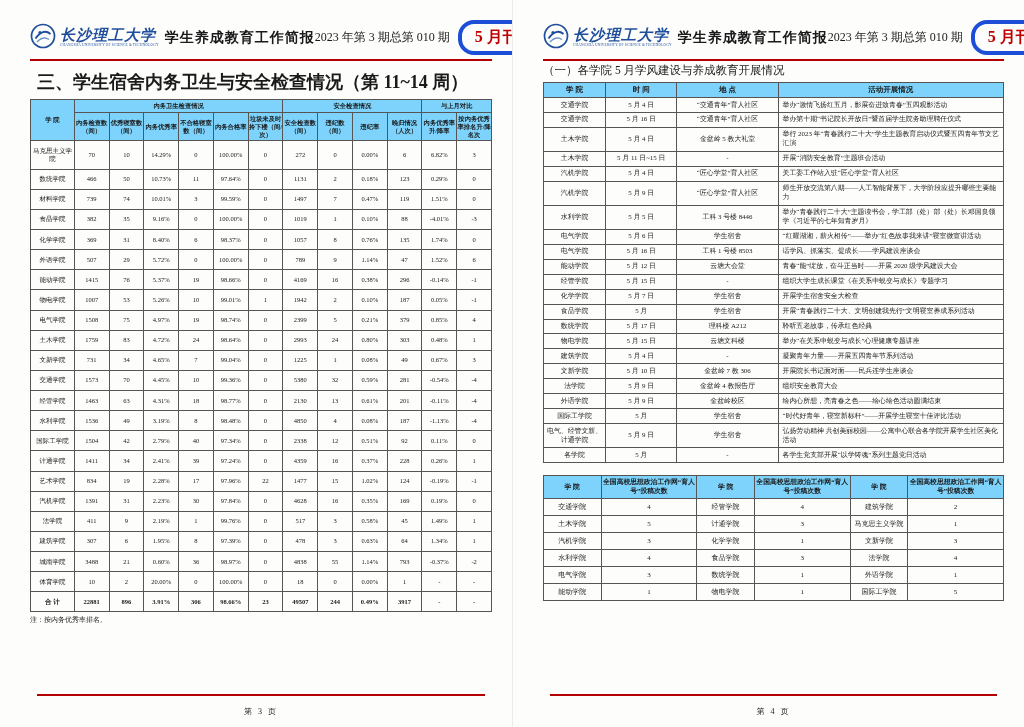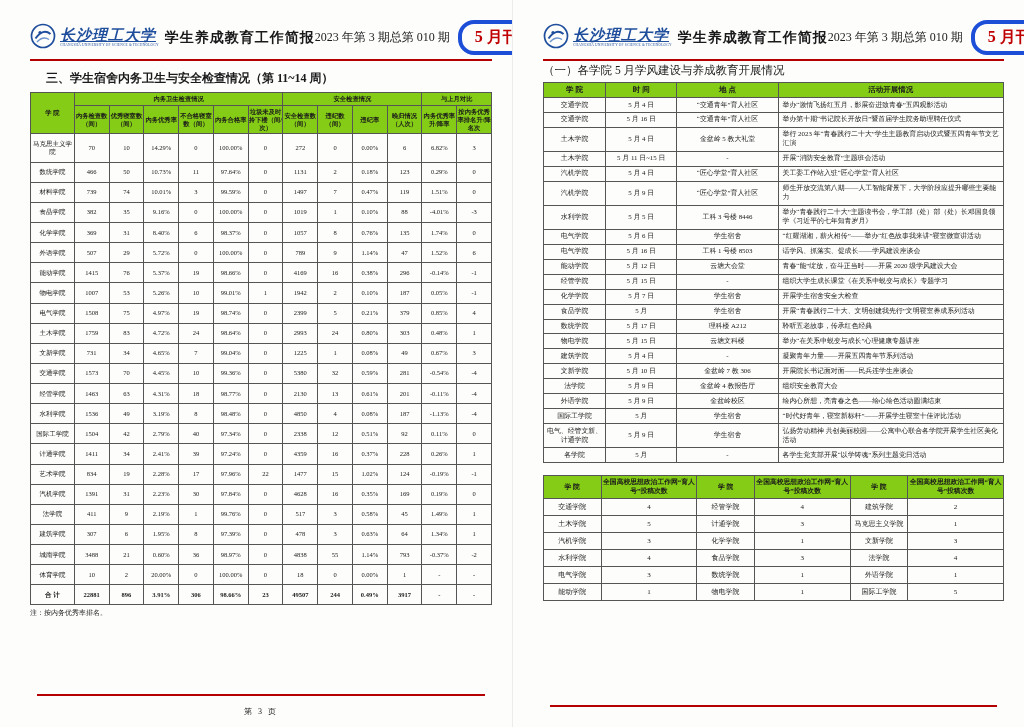--- a/index.html
+++ b/index.html
@@ -5,32 +5,32 @@
   html,body{margin:0;padding:0;}
   body{width:1024px;height:727px;background:#f6f6f5;font-family:"Liberation Serif","DejaVu Serif",serif;color:#1a1a1a;}
   .sheet{display:flex;width:1024px;height:727px;}
   .page{width:512px;height:727px;box-sizing:border-box;background:#fdfdfc;display:flex;flex-direction:column;padding:20px 20px 10px 30px;overflow:hidden;}
   .page + .page{border-left:1px solid #ececea;}
 
   
   .page-header{display:flex;align-items:center;border-bottom:2px solid #b40000;padding-bottom:4px;}
   .logo-block{display:flex;align-items:center;gap:4px;}
   .logo-text-col{display:flex;flex-direction:column;line-height:1;}
-  .org-name{color:#1f4e9c;font-weight:bold;font-style:italic;font-size:15px;letter-spacing:1px;white-space:nowrap;text-decoration:underline;}
+  .org-name{color:#1f4e9c;font-weight:bold;font-style:italic;font-size:15px;letter-spacing:1px;white-space:nowrap;}
   .org-sub{color:#1f4e9c;font-size:3.5px;letter-spacing:.2px;white-space:nowrap;margin-top:1px;}
   .bulletin-title{font-size:14px;font-weight:bold;margin-left:6px;letter-spacing:1px;white-space:nowrap;}
   .issue{font-size:12px;margin-left:auto;white-space:nowrap;}
   .month-badge{border:4px solid #1d4ed8;color:#c00000;border-radius:16px;padding:3px 13px;font-size:16px;font-weight:bold;margin-left:8px;white-space:nowrap;}
 
-  .sec-title{font-size:12px;font-weight:bold;margin:9px 16px 5px;}
+  .sec-title{font-size:18px;font-weight:bold;margin:9px 7px 5px;}
   .sub-title{font-size:11.5px;font-weight:normal;margin:2px 0 4px;}
 
   table{border-collapse:collapse;width:100%;table-layout:fixed;}
   th,td{border:1px solid #555;overflow:hidden;}
-  th{background:#84cc16;font-weight:bold;}
+  th{background:#7dd3fc;font-weight:bold;}
   table{border:1.5px solid #333;}
 
   
   .main-table th{font-size:6.3px;padding:2px 0;line-height:1.25;text-align:center;}
   .main-table td{font-size:6.5px;padding:5.5px 1px;text-align:center;line-height:1.25;}
   .main-table col:first-child{width:9.5%;}
   .main-table tr.total-row td{font-weight:bold;}
   .note{font-size:7px;margin-top:3px;}
 
   
@@ -721,16 +721,17 @@
             <td>国际工学院</td>
             <td>5</td>
           </tr>
         </tbody>
       </table>
 
 
 
     <div class="page-footer">
       <div class="footer-line"></div>
+      <div class="page-num">第 4 页</div>
     </div>
   </div>
 
 </div>
 
 </body></html>

